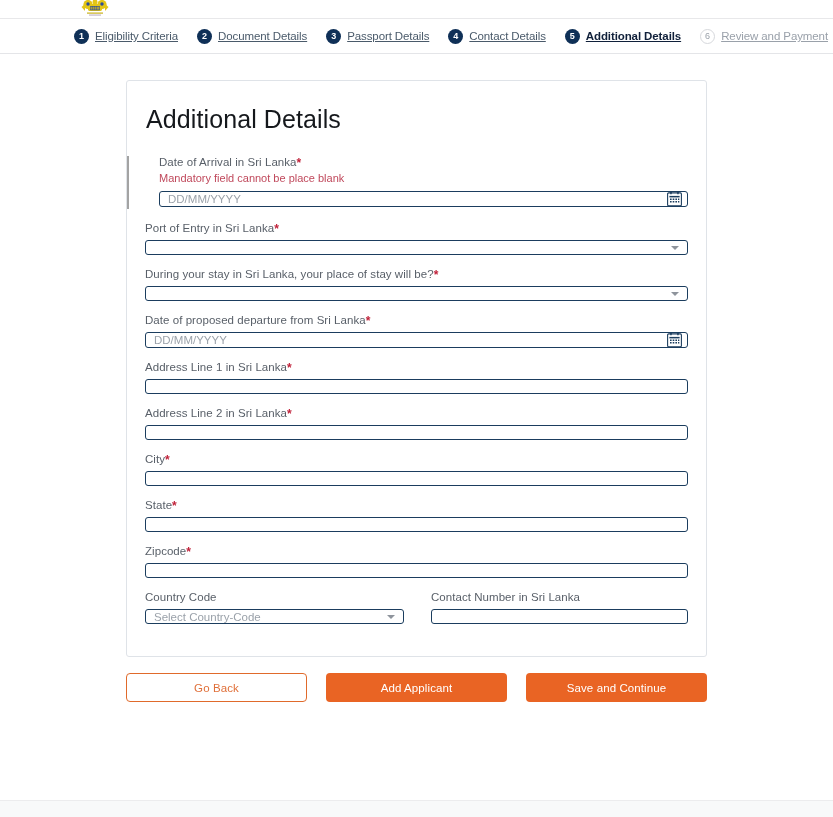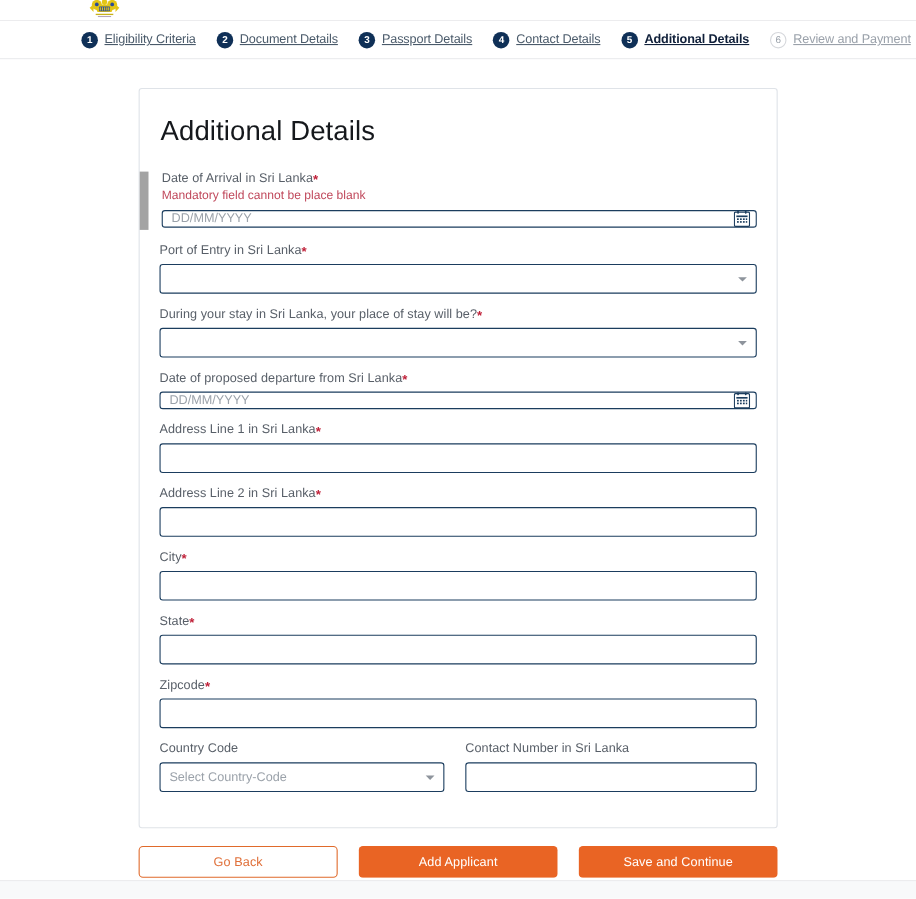--- a/index.html
+++ b/index.html
@@ -97,22 +97,22 @@
     font-size: 25px;
     font-weight: normal;
     color: #15181c;
     margin: 0 0 22px 1px;
     letter-spacing: 0.1px;
   }
 
   
   .field { margin-bottom: 13px; position: relative; }
   .field.error {
-    border-left: 8px solid #a3a3a3;
-    padding-left: 12px;
+    border-left: 2px solid #a3a3a3;
+    padding-left: 30px;
     margin-left: -18px;
     padding-bottom: 2px;
   }
 
   .lbl {
     display: block;
     font-size: 11.5px;
     color: #585f68;
     margin-bottom: 6px;
     letter-spacing: 0.05px;
@@ -130,21 +130,21 @@
     display: block;
     font-size: 11px;
     color: #c0495c;
     margin: -2px 0 7px 0;
   }
 
   .control { position: relative; }
 
   input.txt, .sel {
     width: 100%;
-    height: 27px;
+    height: 15px;
     border: 1px solid #1b3d5e;
     border-radius: 3px;
     background: #ffffff;
     font-size: 11.5px;
     color: #1f2933;
     padding: 0 28px 0 8px;
     font-family: "Liberation Sans", sans-serif;
     outline: none;
     display: flex;
     align-items: center;
@@ -175,21 +175,21 @@
     width: 15px; height: 15px;
     cursor: pointer;
   }
 
   
   .field.date input.txt { height: 16px; }
 
   
   .row2 {
     display: flex;
-    gap: 19px;
+    gap: 27px;
     margin-bottom: 6px;
   }
   .row2 .col { flex: 1 1 0; min-width: 0; }
   .row2 .col.narrow { flex: 0 0 259px; }
 
   
   .btnbar {
     width: 581px;
     margin: 16px auto 0 auto;
     display: flex;

